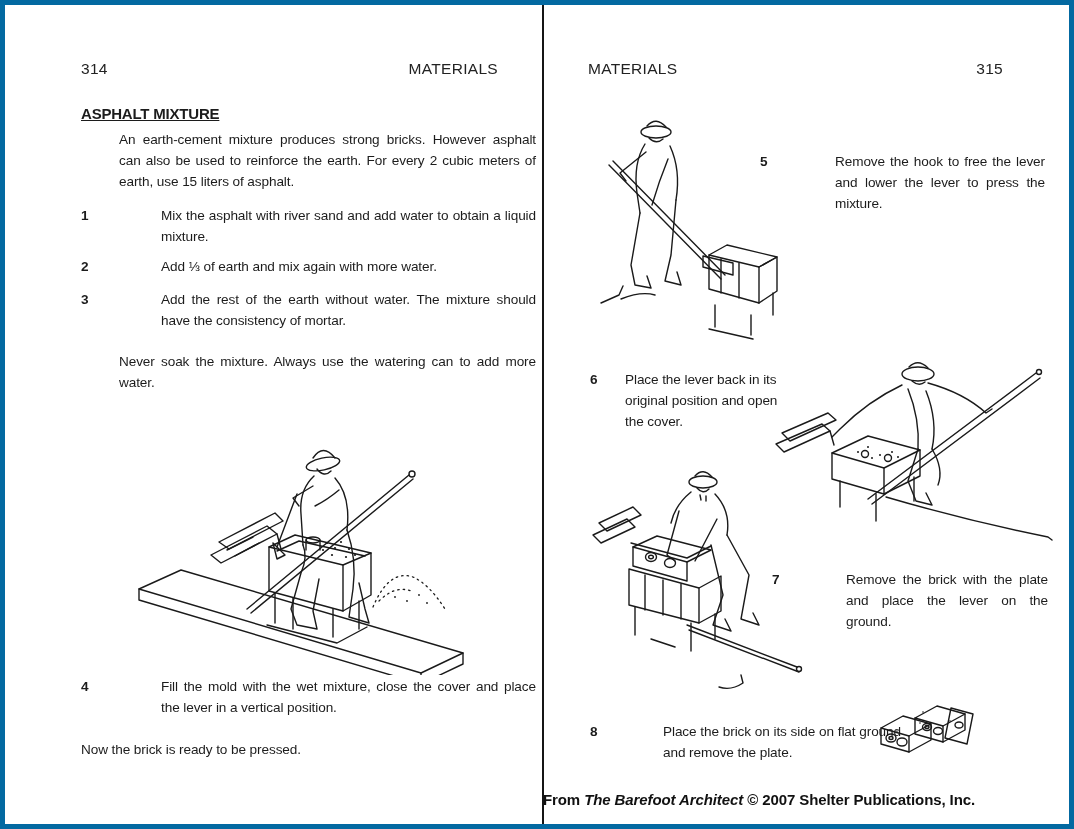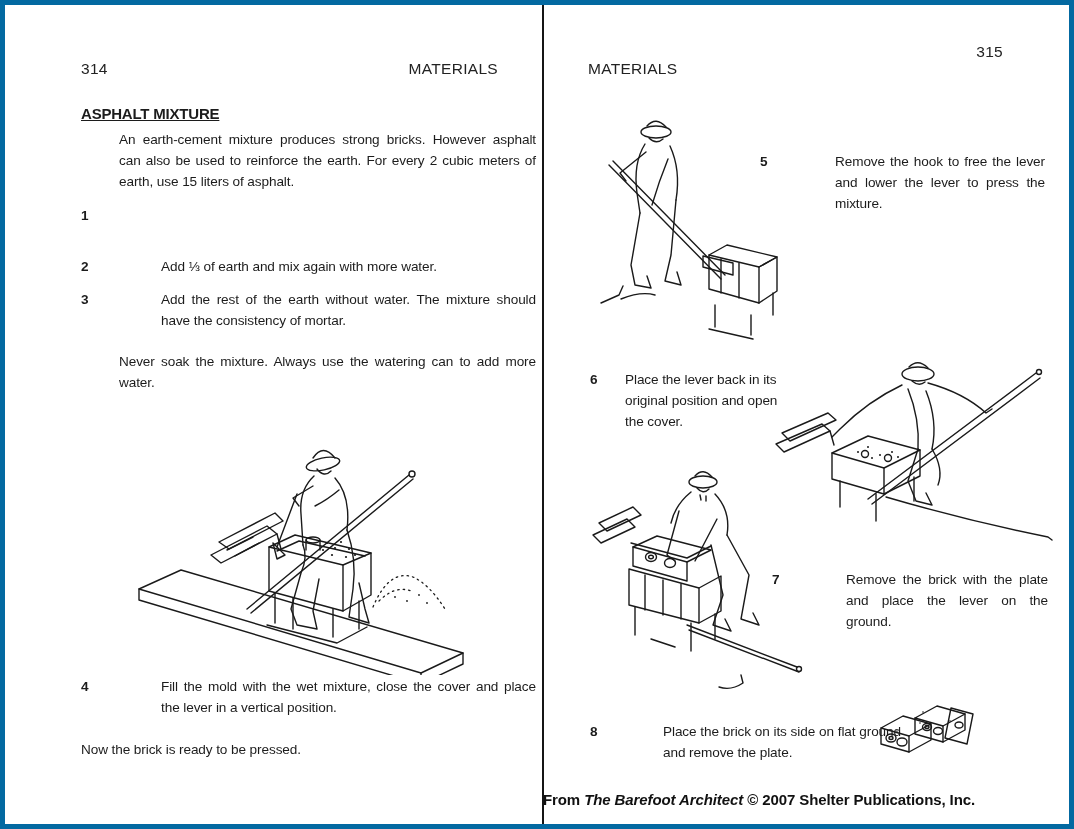--- a/index.html
+++ b/index.html
@@ -32,20 +32,21 @@
   <div class="divider"></div>
 
   <div class="hdr" style="left:76px; top:55px;">314</div>
   <div class="hdr hdr-right" style="left:300px; top:55px; width:193px;">MATERIALS</div>
 
   <div class="sect-title" style="left:76px; top:100px;text-decoration:underline;">ASPHALT MIXTURE</div>
 
   <div class="txt just" style="left:76px; top:124px; width:417px;">An earth-cement mixture produces strong bricks. However asphalt can also be used to reinforce the earth. For every 2 cubic meters of earth, use 15 liters of asphalt.</div>
 
   <div class="num" style="left:76px; top:200px;">1</div>
+  <div class="txt just" style="left:118px; top:200px; width:375px;">Mix the asphalt with river sand and add water to obtain a liquid mixture.</div>
 
   <div class="num" style="left:76px; top:251px;">2</div>
   <div class="txt just" style="left:118px; top:251px; width:375px;">Add ⅓ of earth and mix again with more water.</div>
 
   <div class="num" style="left:76px; top:284px;">3</div>
   <div class="txt just" style="left:118px; top:284px; width:375px;">Add the rest of the earth without water. The mixture should have the consistency of mortar.</div>
 
   <div class="txt just" style="left:76px; top:346px; width:417px;">Never soak the mixture. Always use the watering can to add more water.</div>
 
 
@@ -101,21 +102,21 @@
       <path class="ln" d="M220,93 Q230,122 226,152 L222,180 L242,186 L238,172 L232,146"></path>
     </svg>
   </div>
 
   <div class="num" style="left:76px; top:671px;">4</div>
   <div class="txt just" style="left:118px; top:671px; width:375px;">Fill the mold with the wet mixture, close the cover and place the lever in a vertical position.</div>
 
   <div class="txt" style="left:76px; top:734px; width:417px;">Now the brick is ready to be pressed.</div>
 
   <div class="hdr" style="left:583px; top:55px;">MATERIALS</div>
-  <div class="hdr hdr-right" style="left:800px; top:38px; width:198px;">315</div>
+  <div class="hdr hdr-right" style="left:800px; top:55px; width:198px;">315</div>
 
   <div class="illus" style="left:588px; top:110px; width:190px; height:230px;">
     <svg viewBox="0 0 190 230" xmlns="http://www.w3.org/2000/svg">
       <ellipse class="ln" cx="63" cy="17" rx="15" ry="6"></ellipse>
       <path class="ln" d="M54,11 Q63,1 73,12"></path>
       <path class="ln" d="M56,23 Q63,30 70,24"></path>
       <path class="ln" d="M52,29 Q40,48 44,78 L47,98"></path>
       <path class="ln" d="M77,31 Q88,55 83,85"></path>
       <path class="ln" d="M53,37 L27,58 L33,66"></path>
       <path class="ln" d="M75,44 Q66,66 59,90"></path>

